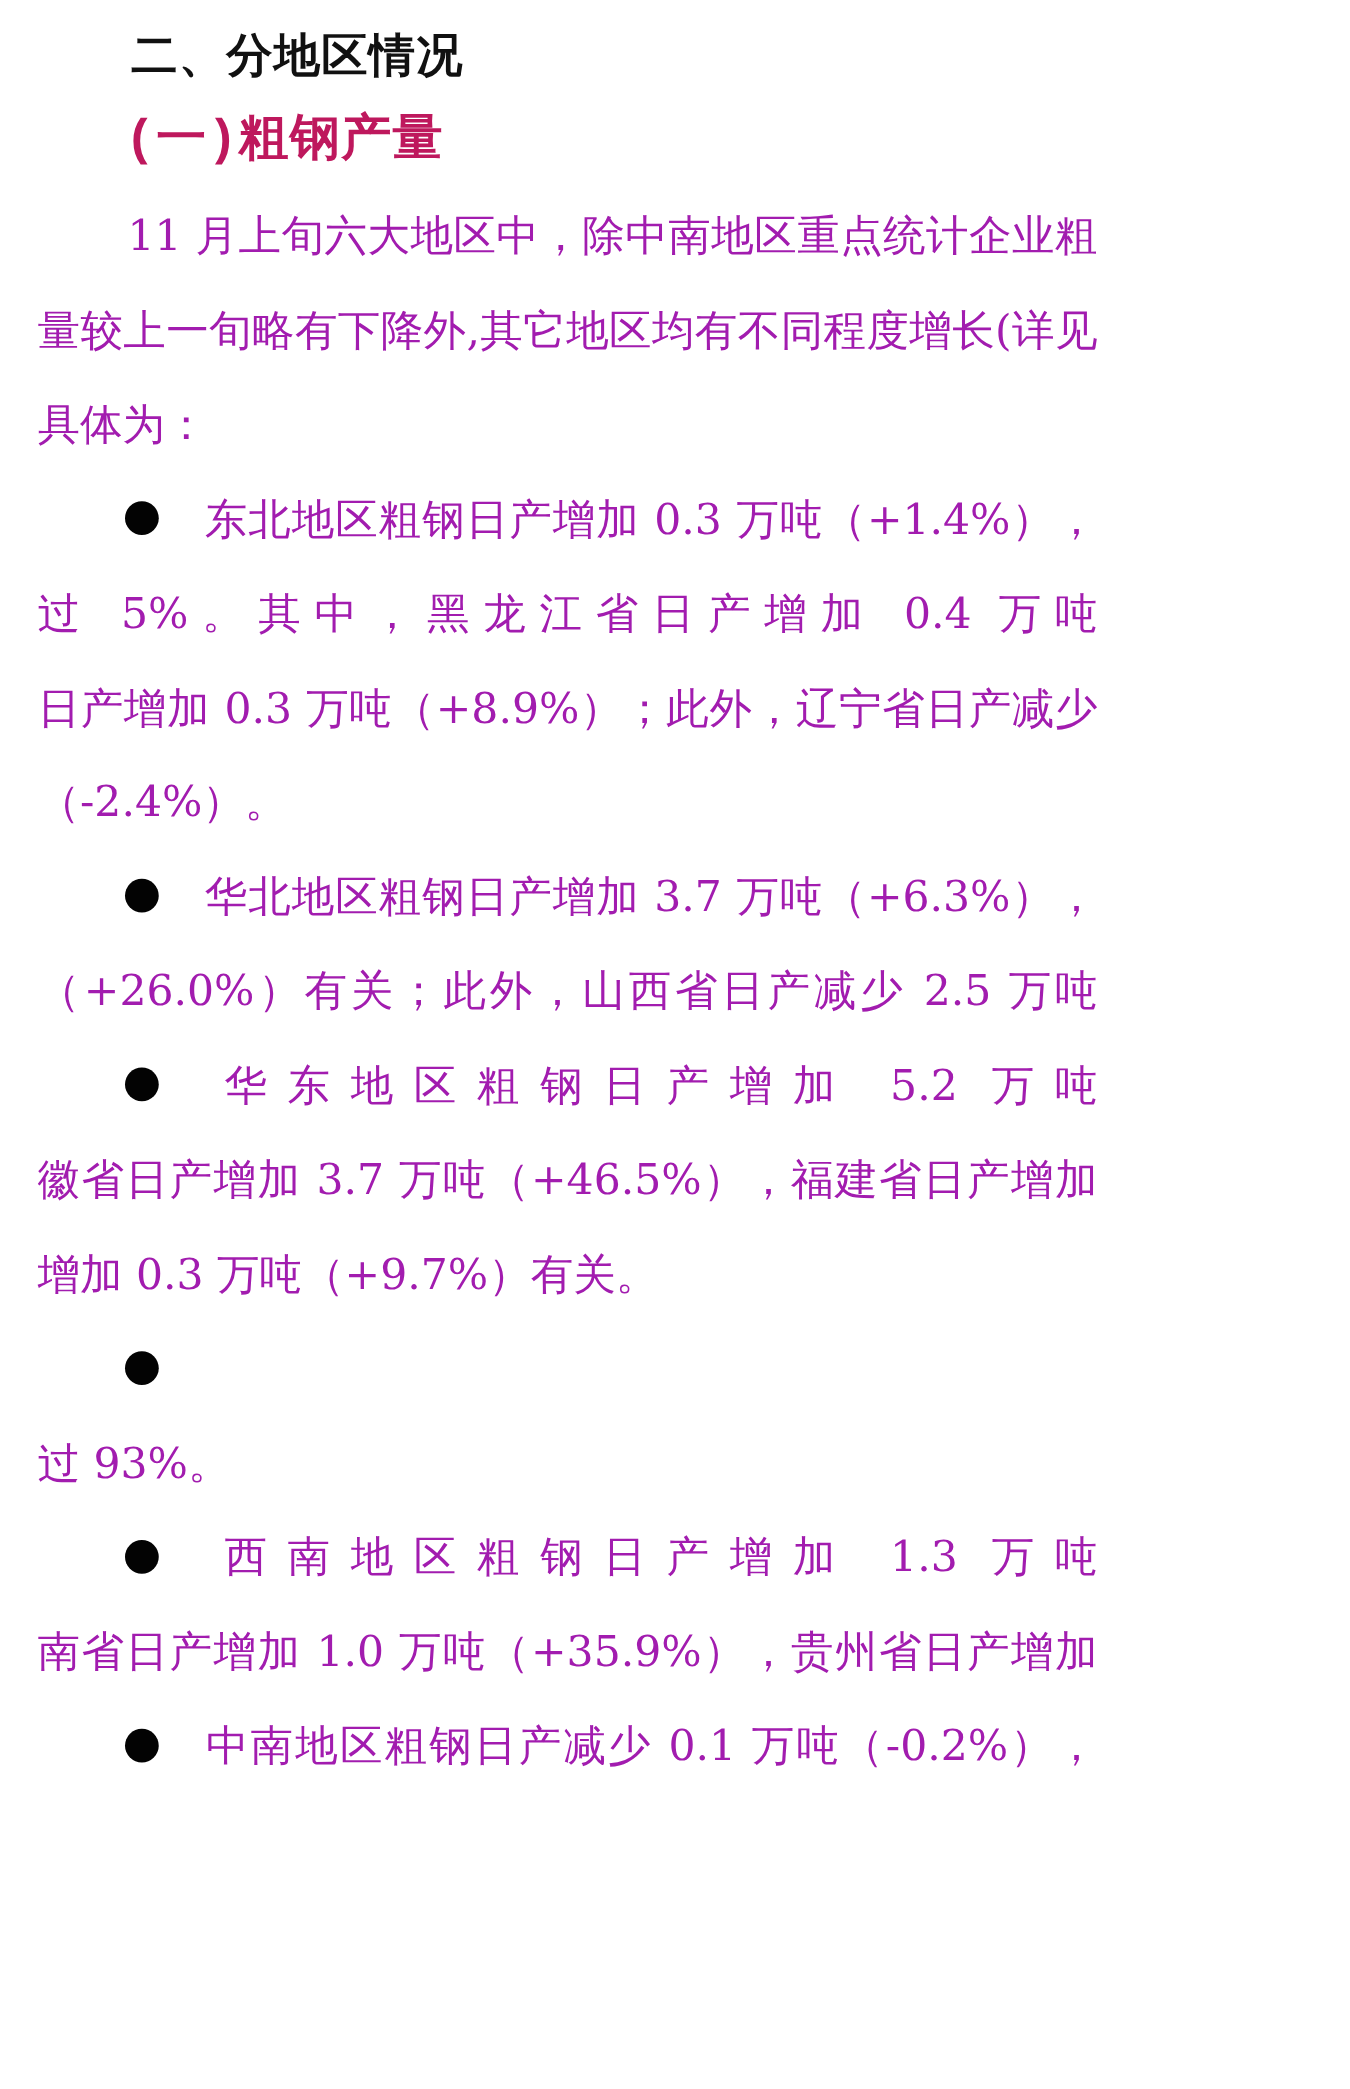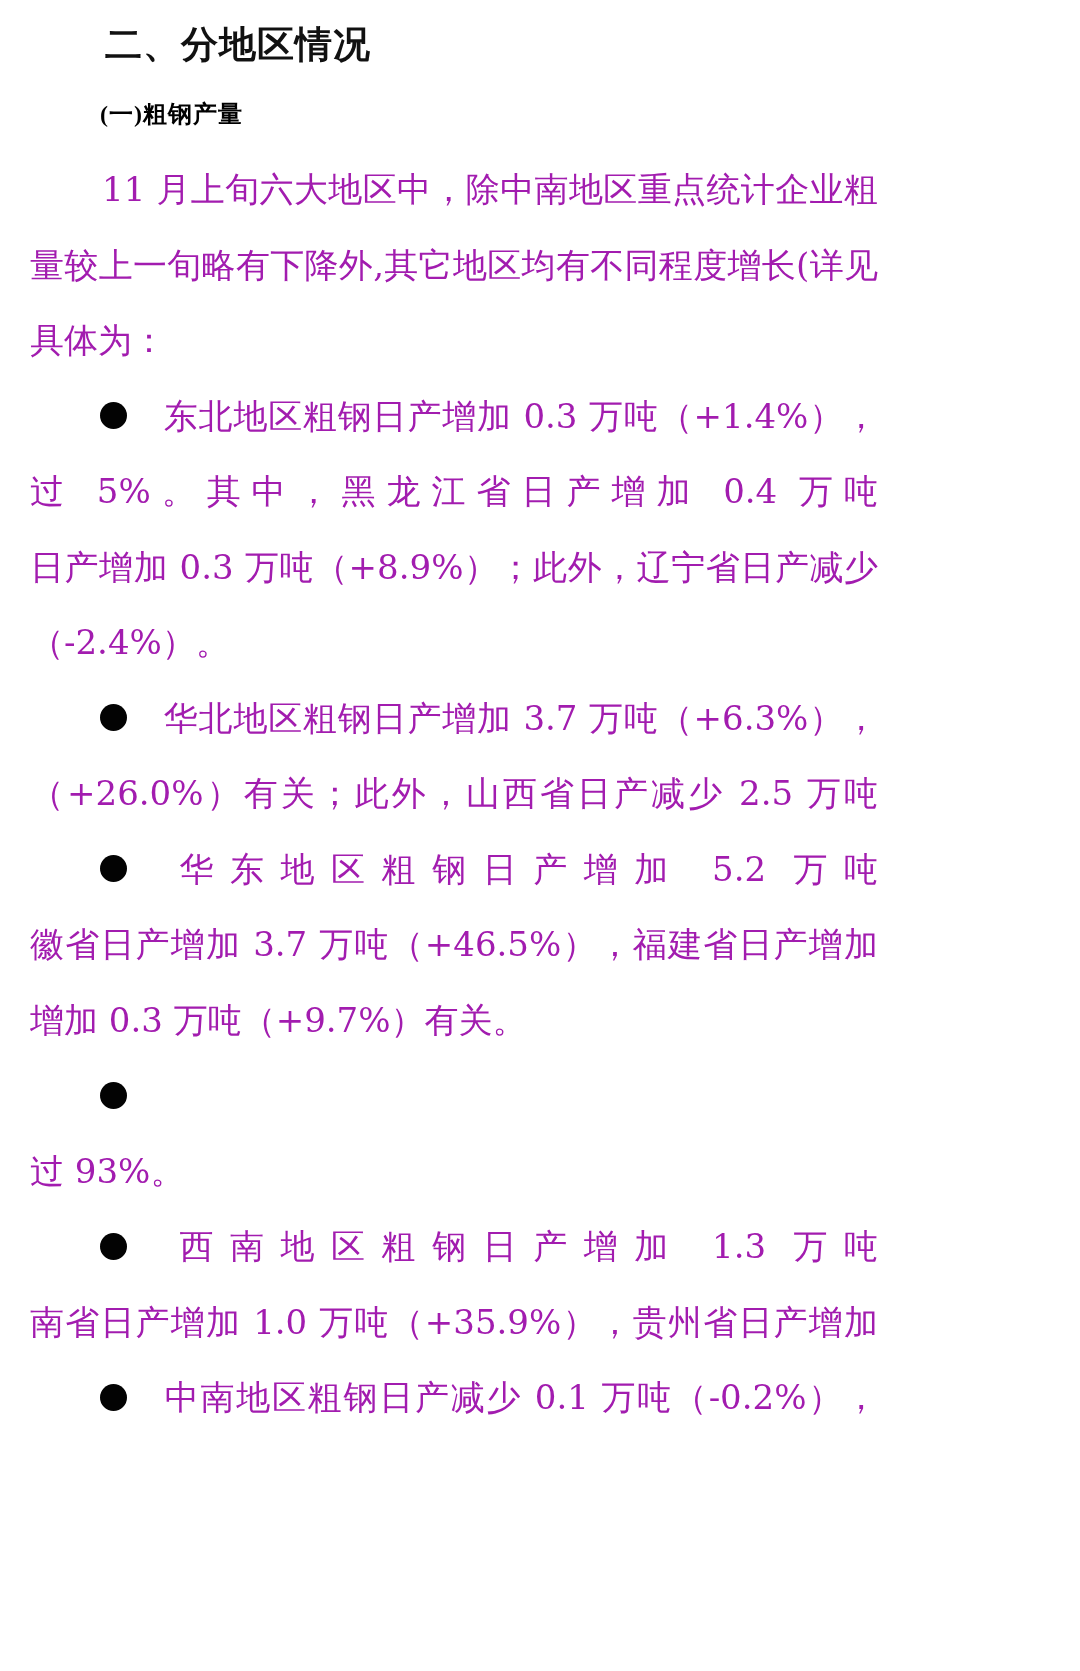--- a/index.html
+++ b/index.html
@@ -27,24 +27,24 @@
     font-size: 37px;
     font-weight: bold;
     font-family: "DejaVu Sans", "Liberation Sans", sans-serif;
     color: #111111;
     letter-spacing: 1px;
   }
   .h2 {
     margin: 29px 0 0 70px;
     height: 40px;
     line-height: 40px;
-    font-size: 24px;
+    font-size: 40px;
     font-weight: bold;
-    font-family: Liberation Serif, serif;
-    color: #000000;
+    font-family: Liberation Mono, monospace;
+    color: #be185d;
     letter-spacing: 1px;
   }
   .doc-body {
     margin-top: 18px;
     font-family: "DejaVu Serif", "Liberation Serif", serif;
     font-size: 34px;
     color: #a21caf;
   }
   .line {
     height: 75.5px;

